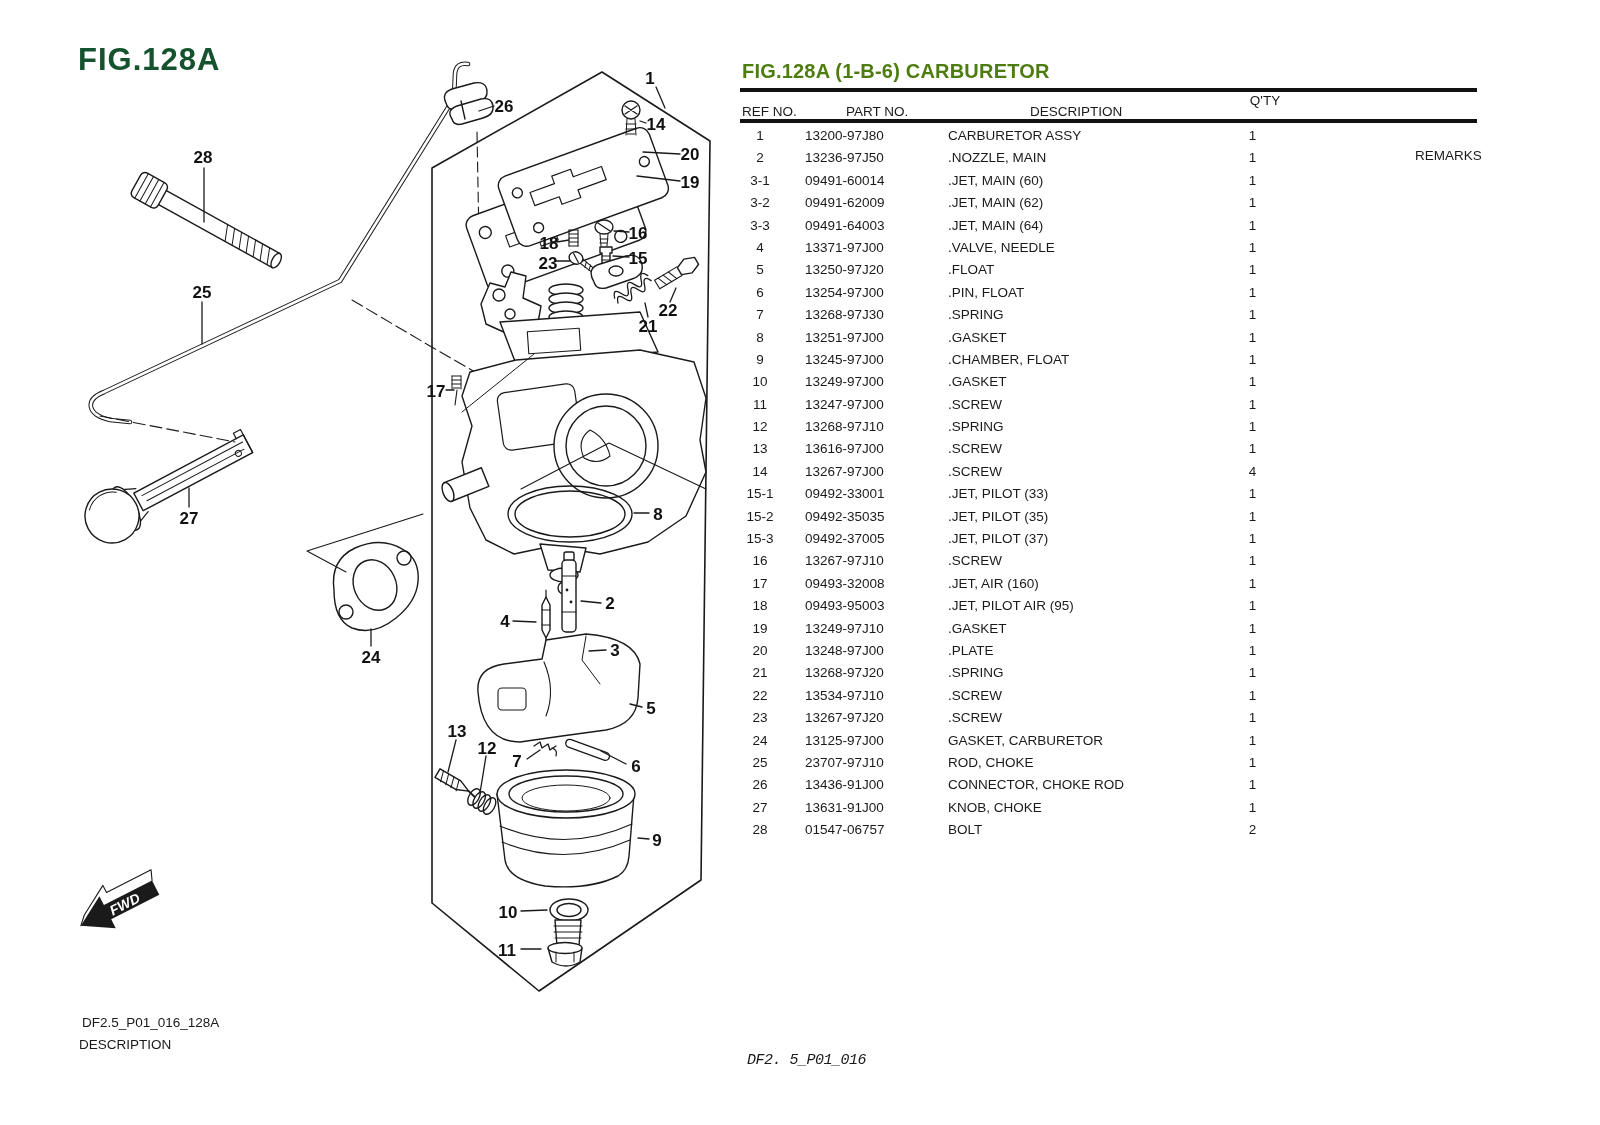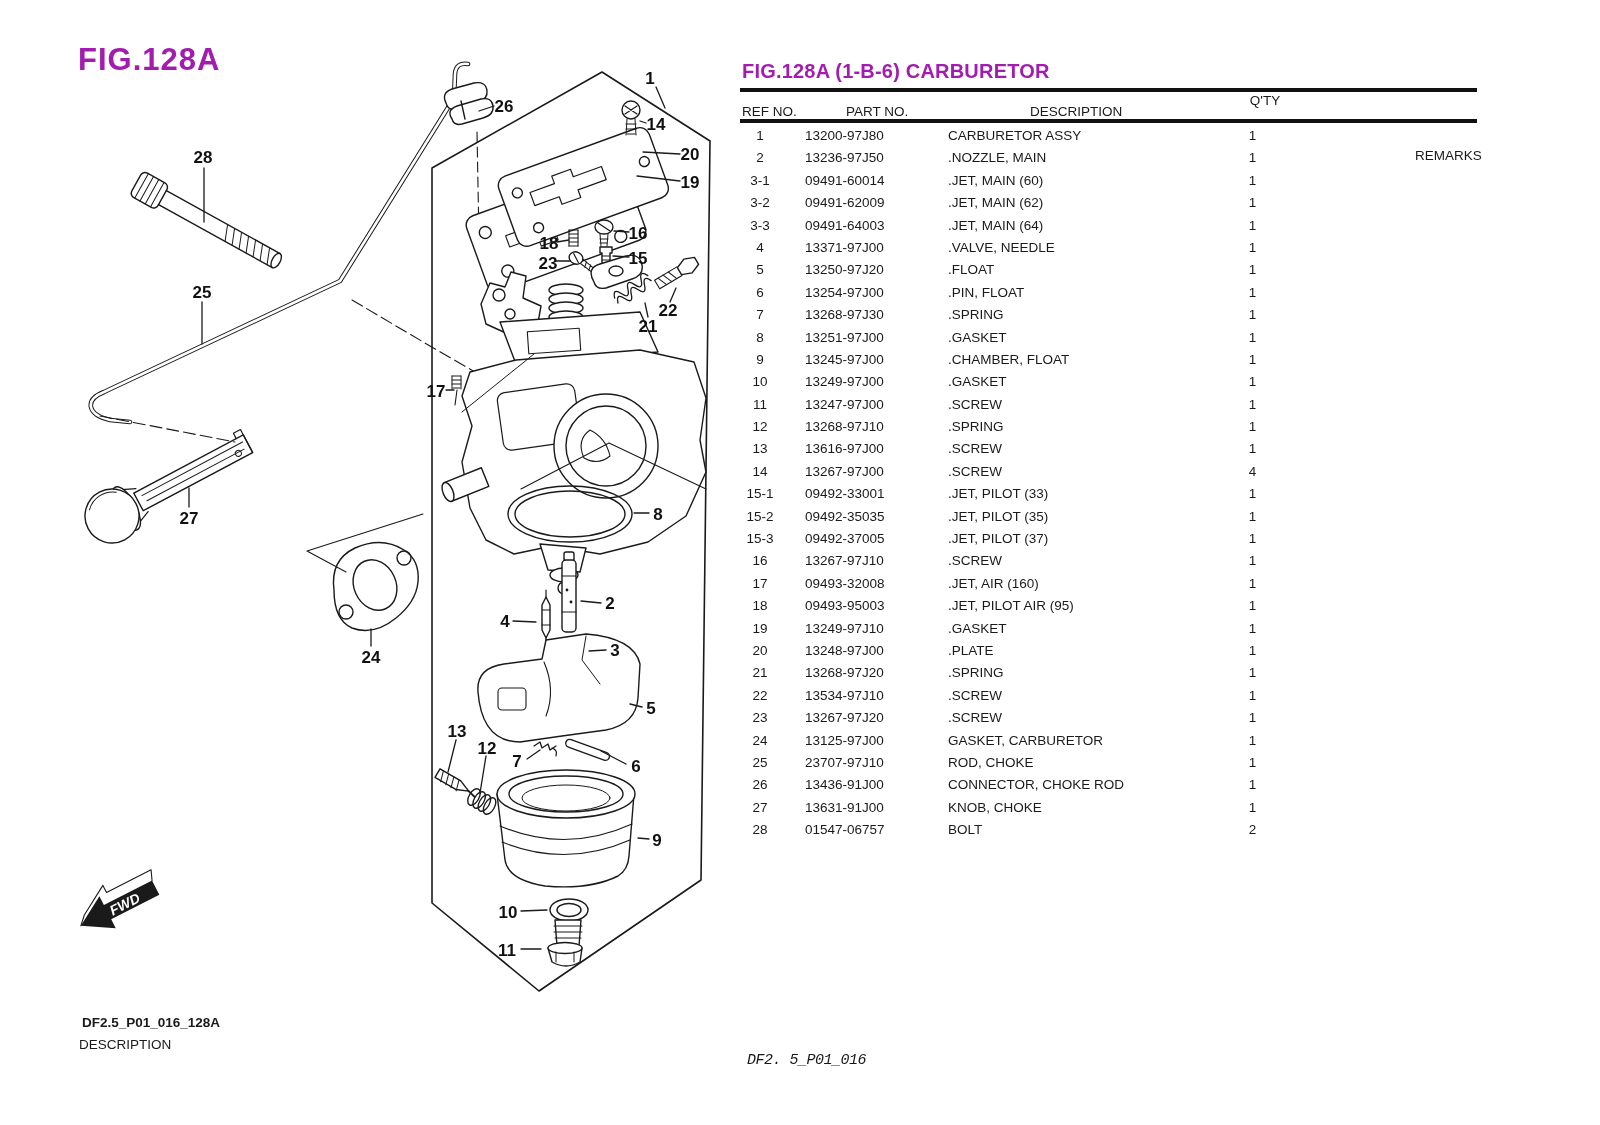--- a/index.html
+++ b/index.html
@@ -4,28 +4,28 @@
 <style>
   html,body{margin:0;padding:0;}
   body{
     width:1600px;height:1125px;position:relative;background:#ffffff;
     font-family:"Liberation Sans", sans-serif;color:#1a1a1a;overflow:hidden;
     -webkit-font-smoothing:antialiased;
   }
   
   .fig-title{
     position:absolute;left:78px;top:42px;font-size:31px;font-weight:bold;
-    letter-spacing:1px;color:#a21caf;
+    letter-spacing:1px;color:#14532d;
   }
   
   #diagram{position:absolute;left:0;top:0;}
   .callout{font:bold 17px "Liberation Sans", sans-serif;fill:#111;text-anchor:middle;}
   
   .tbl-title{
-    position:absolute;left:742px;top:60px;font-size:20px;font-weight:bold;color:#a21caf;
+    position:absolute;left:742px;top:60px;font-size:20px;font-weight:bold;color:#4d7c0f;
     letter-spacing:0.2px;
   }
   .rule{position:absolute;background:#111;height:3.5px;width:737px;left:740px;}
   .rule1{top:88px;}
   .rule2{top:119px;}
   .qty-head{position:absolute;left:1215px;top:93px;width:100px;text-align:center;font-size:13.5px;}
   .col-head{position:absolute;top:104px;font-size:13.5px;white-space:nowrap;}
   .h-ref{left:742px;}
   .h-part{left:838px;margin-left:8px;}
   .h-desc{left:1030px;}
@@ -35,21 +35,21 @@
   .prow{
     display:grid;grid-template-columns:40px 168px 252px 105px 1fr;
     height:22.4px;line-height:22.4px;font-size:13.5px;white-space:nowrap;
   }
   .c-ref{text-align:center;}
   .c-part{padding-left:25px;}
   .c-desc{padding-left:0px;}
   .c-qty{text-align:center;}
   .c-remarks{padding-left:70px;}
   
-  .footer-left-1{position:absolute;left:82px;top:1015px;font-size:13.5px;font-weight:bold;}
+  .footer-left-1{position:absolute;left:82px;top:1015px;font-size:13.5px;}
   .footer-left-2{position:absolute;left:79px;top:1037px;font-size:13.5px;}
   .footer-center{position:absolute;left:747px;top:1052px;font-size:15px;font-family:"Liberation Mono", monospace;letter-spacing:-0.5px;font-style:italic;}
 </style>
 </head>
 <body>
 
 <div class="fig-title">FIG.128A</div>
 
 <svg id="diagram" width="730" height="1125" viewBox="0 0 730 1125">
 

